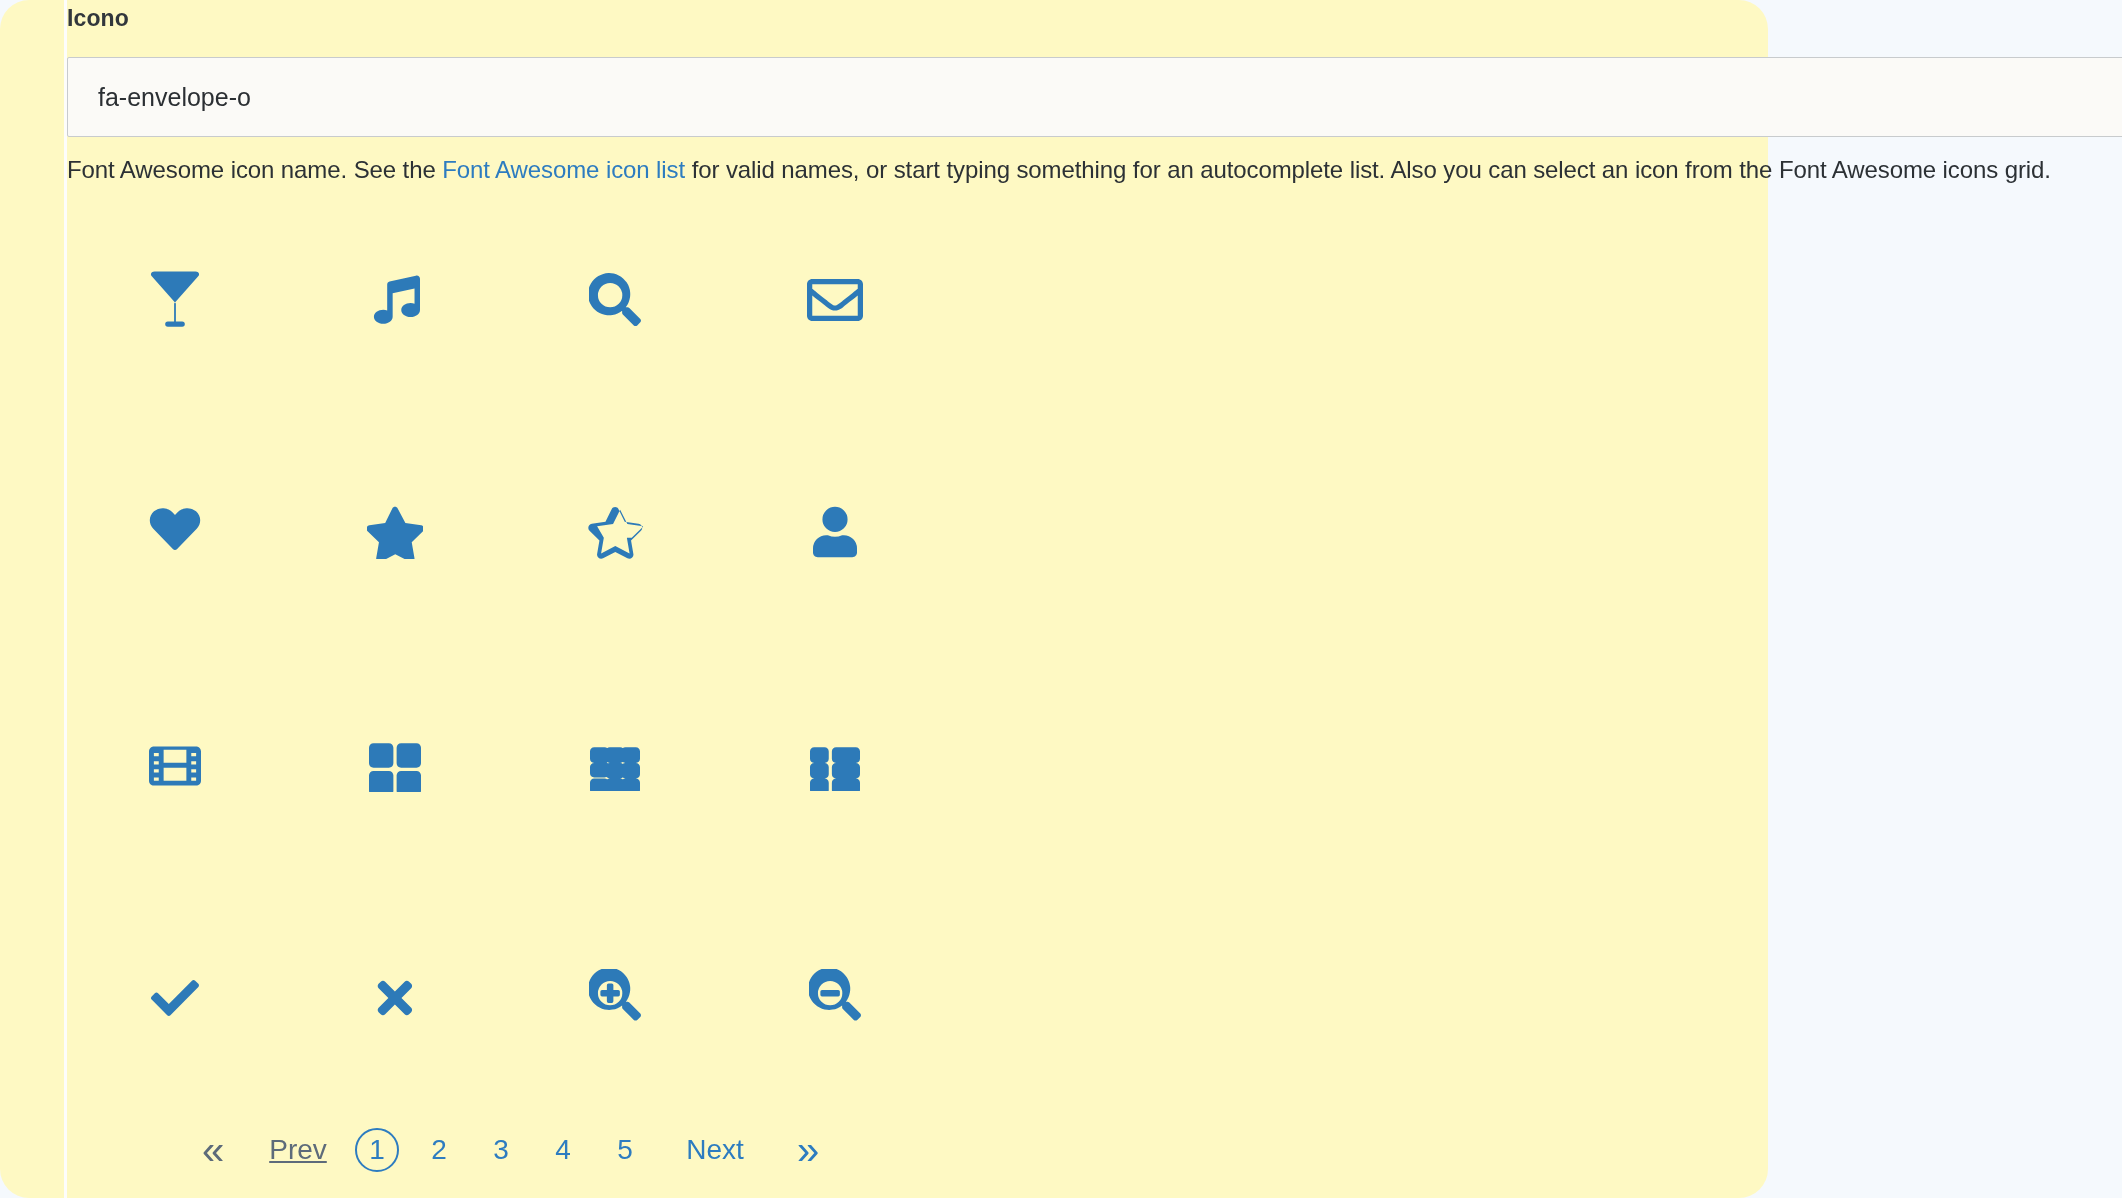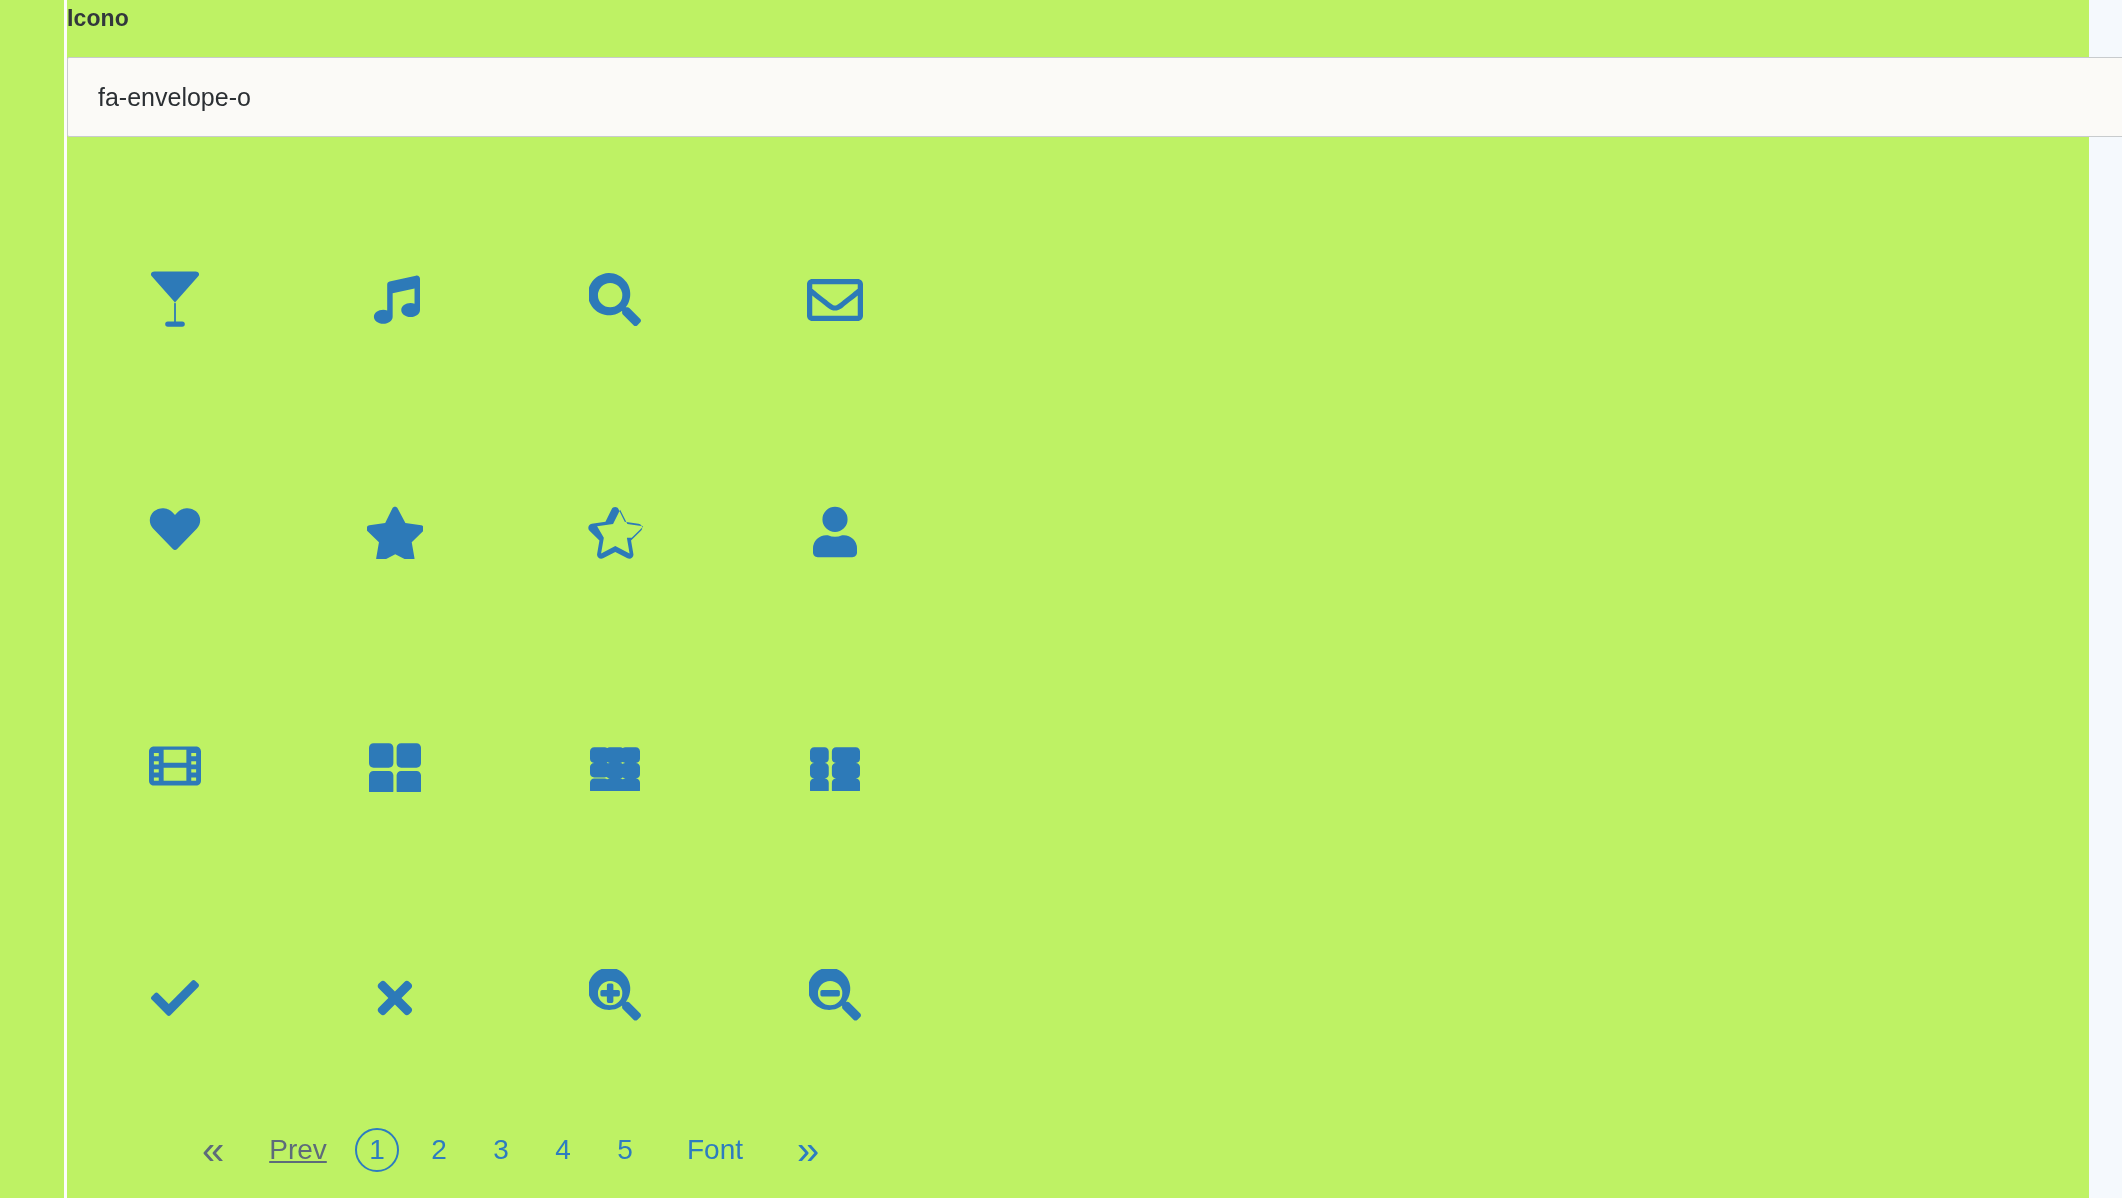--- a/index.html
+++ b/index.html
@@ -10,23 +10,24 @@
   body {
     width: 2122px;
     height: 1198px;
     overflow: hidden;
     font-family: "Liberation Sans", sans-serif;
     -webkit-font-smoothing: antialiased;
   }
 
   #page {
     position: relative;
-    width: 2089px;
+    width: 1768px;
     height: 1198px;
-    background: #bef264;
+    background: #fef9c3;
+    border-radius: 29px;
   }
 
   
   .left-rule {
     position: absolute;
     left: 64px;
     top: 0;
     width: 3px;
     height: 1198px;
     background: #fdfdfb;
@@ -137,20 +138,23 @@
 <body>
 
 <div id="page">
 
   <div class="left-rule"></div>
 
   <div class="field-label">Icono</div>
 
   <input class="icon-input" type="text" value="fa-envelope-o" style="">
 
+  <div class="help-text">
+    <span>Font Awesome icon name. See the </span><a href="#">Font Awesome icon list</a><span> for valid names, or start typing something for an autocomplete list. Also you can select an icon from the Font Awesome icons grid.</span>
+  </div>
 
   <div class="icon-grid">
 
     <div class="icon-cell" style="left:48px;  top:40px;">
       <span>
         <svg width="50" height="58" viewBox="0 0 448 512">
             <path d="M216 288v160h72a24 24 0 0 1 0 48H160a24 24 0 0 1 0-48h72V288L18 46C-3 24 12 0 41 0h366c29 0 44 24 23 46L216 288z"></path>
           </svg>
       </span>
     </div>
@@ -266,17 +270,17 @@
   </div>
 
   <div class="pagination">
     <span class="pg pg-chevron pg-first pg-muted">«</span>
     <span class="pg pg-prev pg-muted">Prev</span>
     <span class="pg pg-current">1</span>
     <span class="pg pg-num">2</span>
     <span class="pg pg-num">3</span>
     <span class="pg pg-num">4</span>
     <span class="pg pg-num">5</span>
-    <span class="pg pg-next">Font</span>
+    <span class="pg pg-next">Next</span>
     <span class="pg pg-chevron pg-last">»</span>
   </div>
 
 </div>
 
 </body></html>

